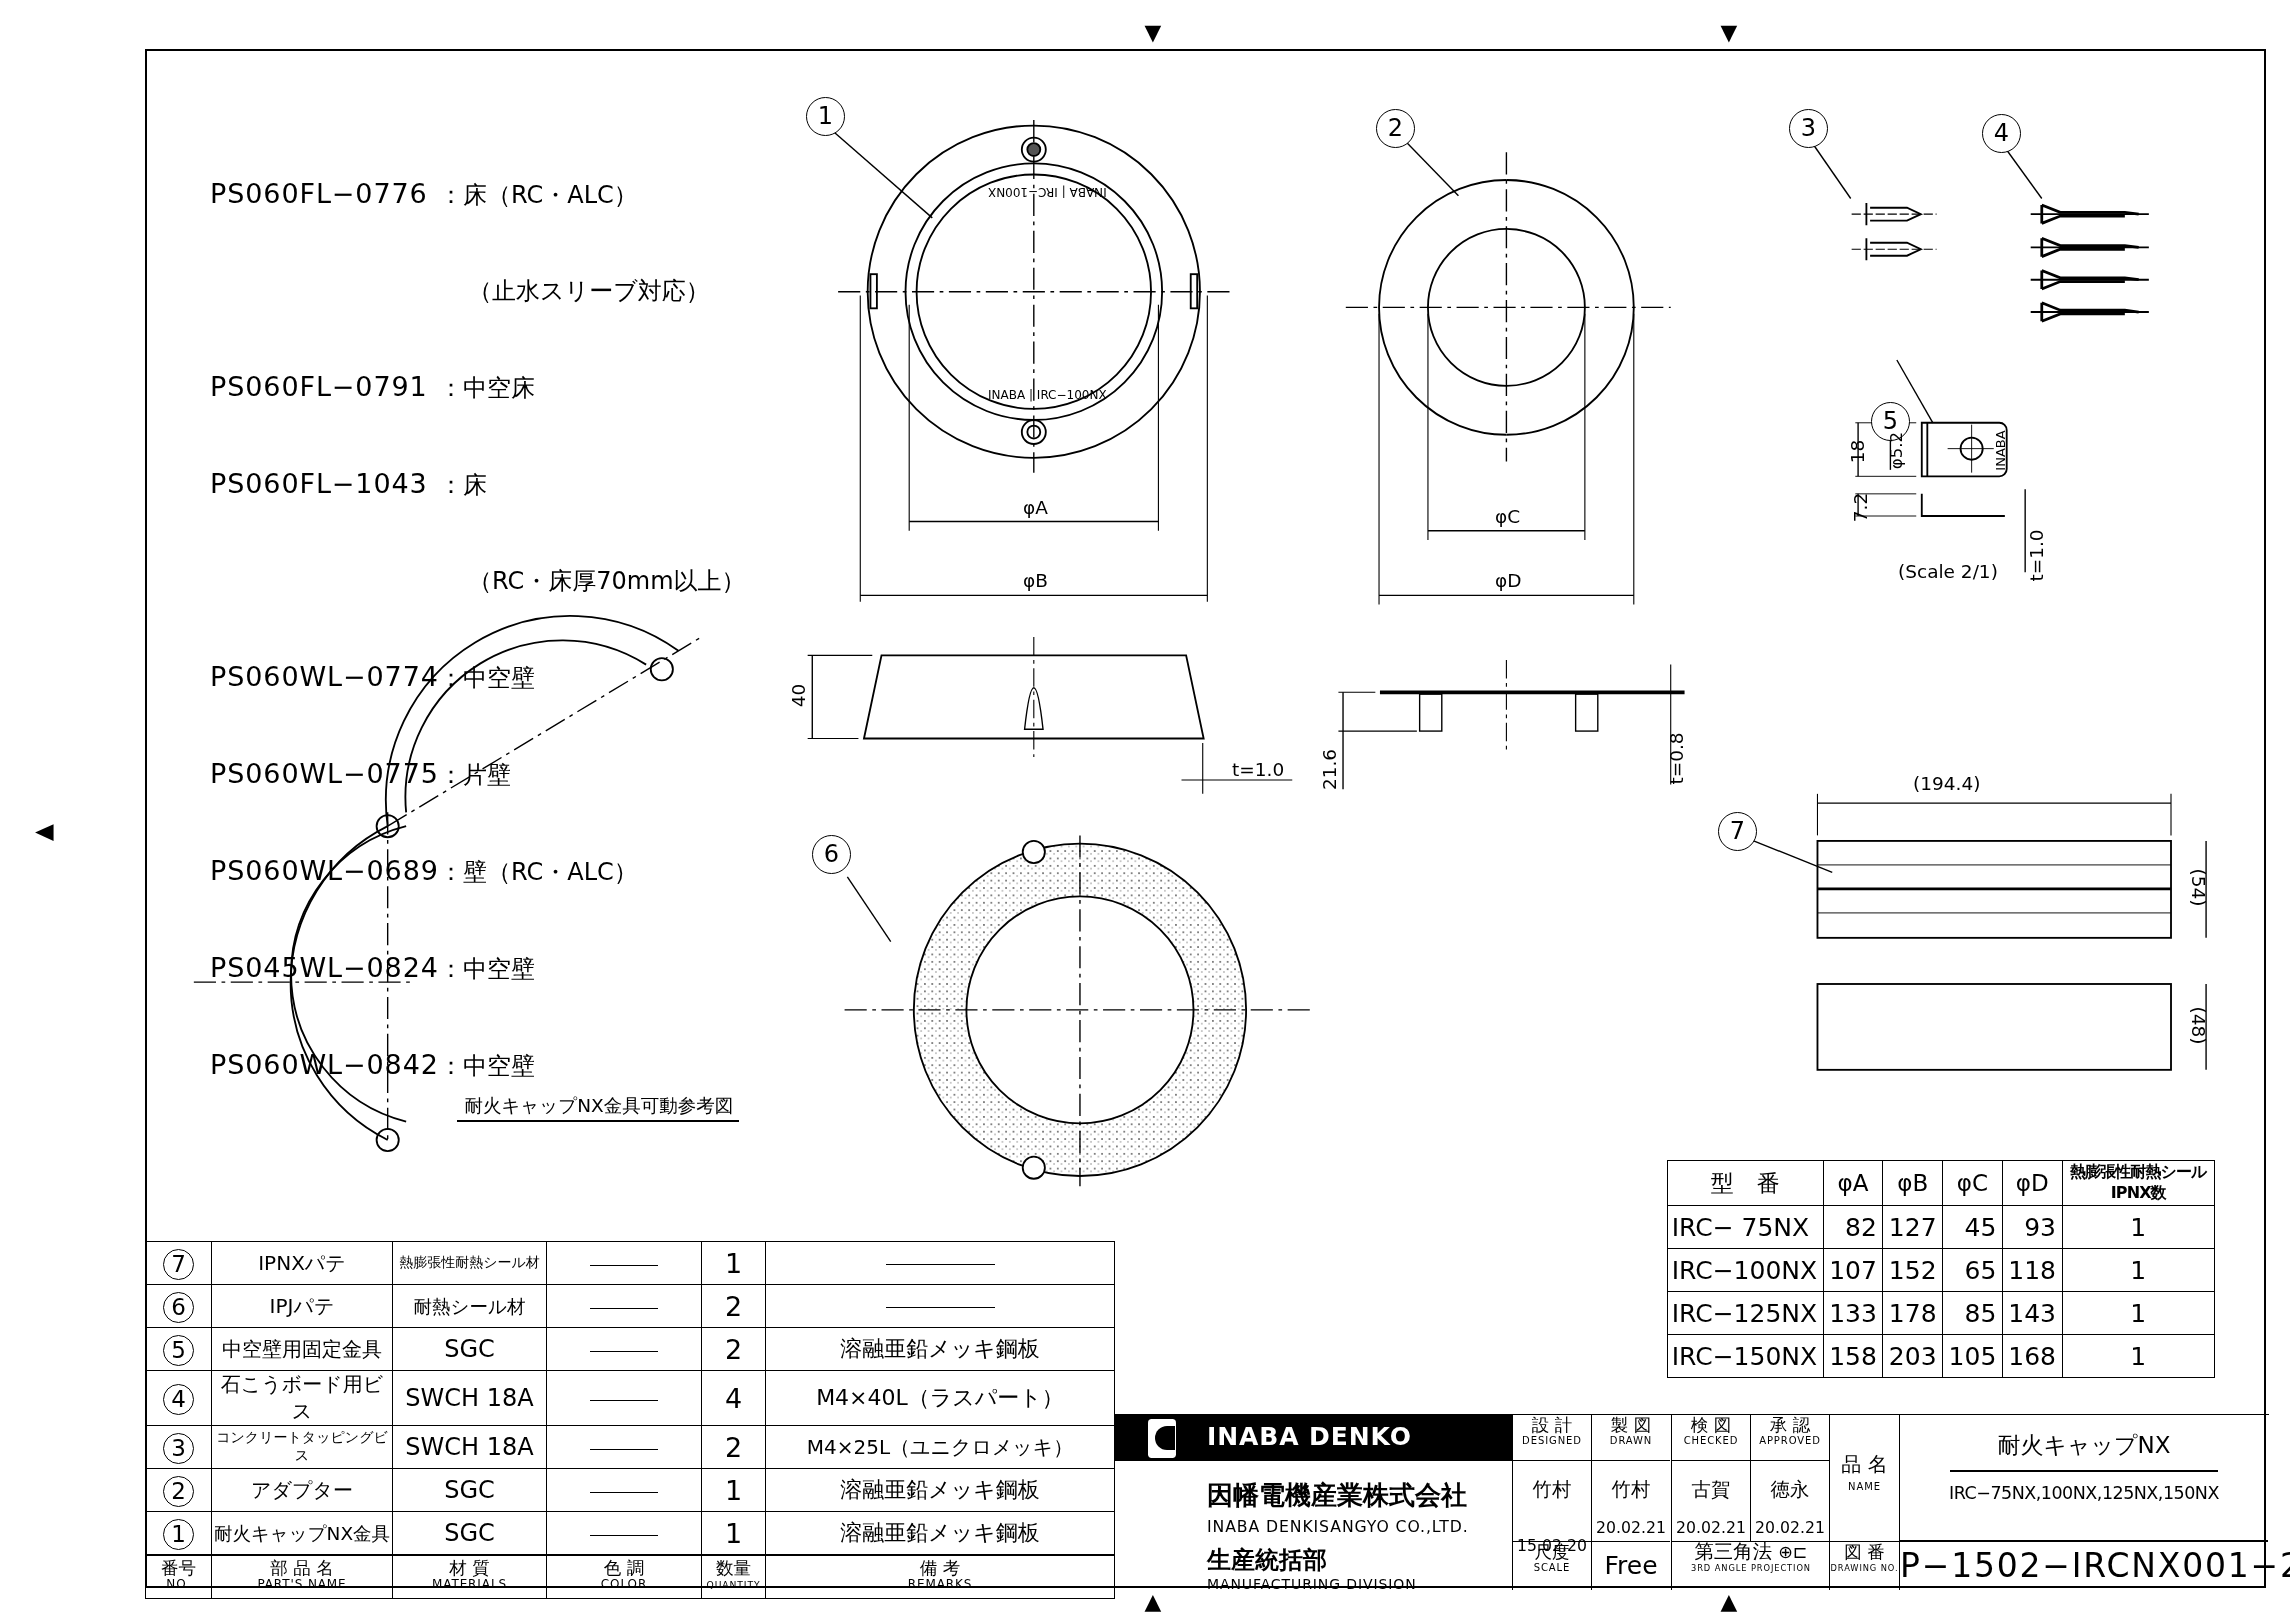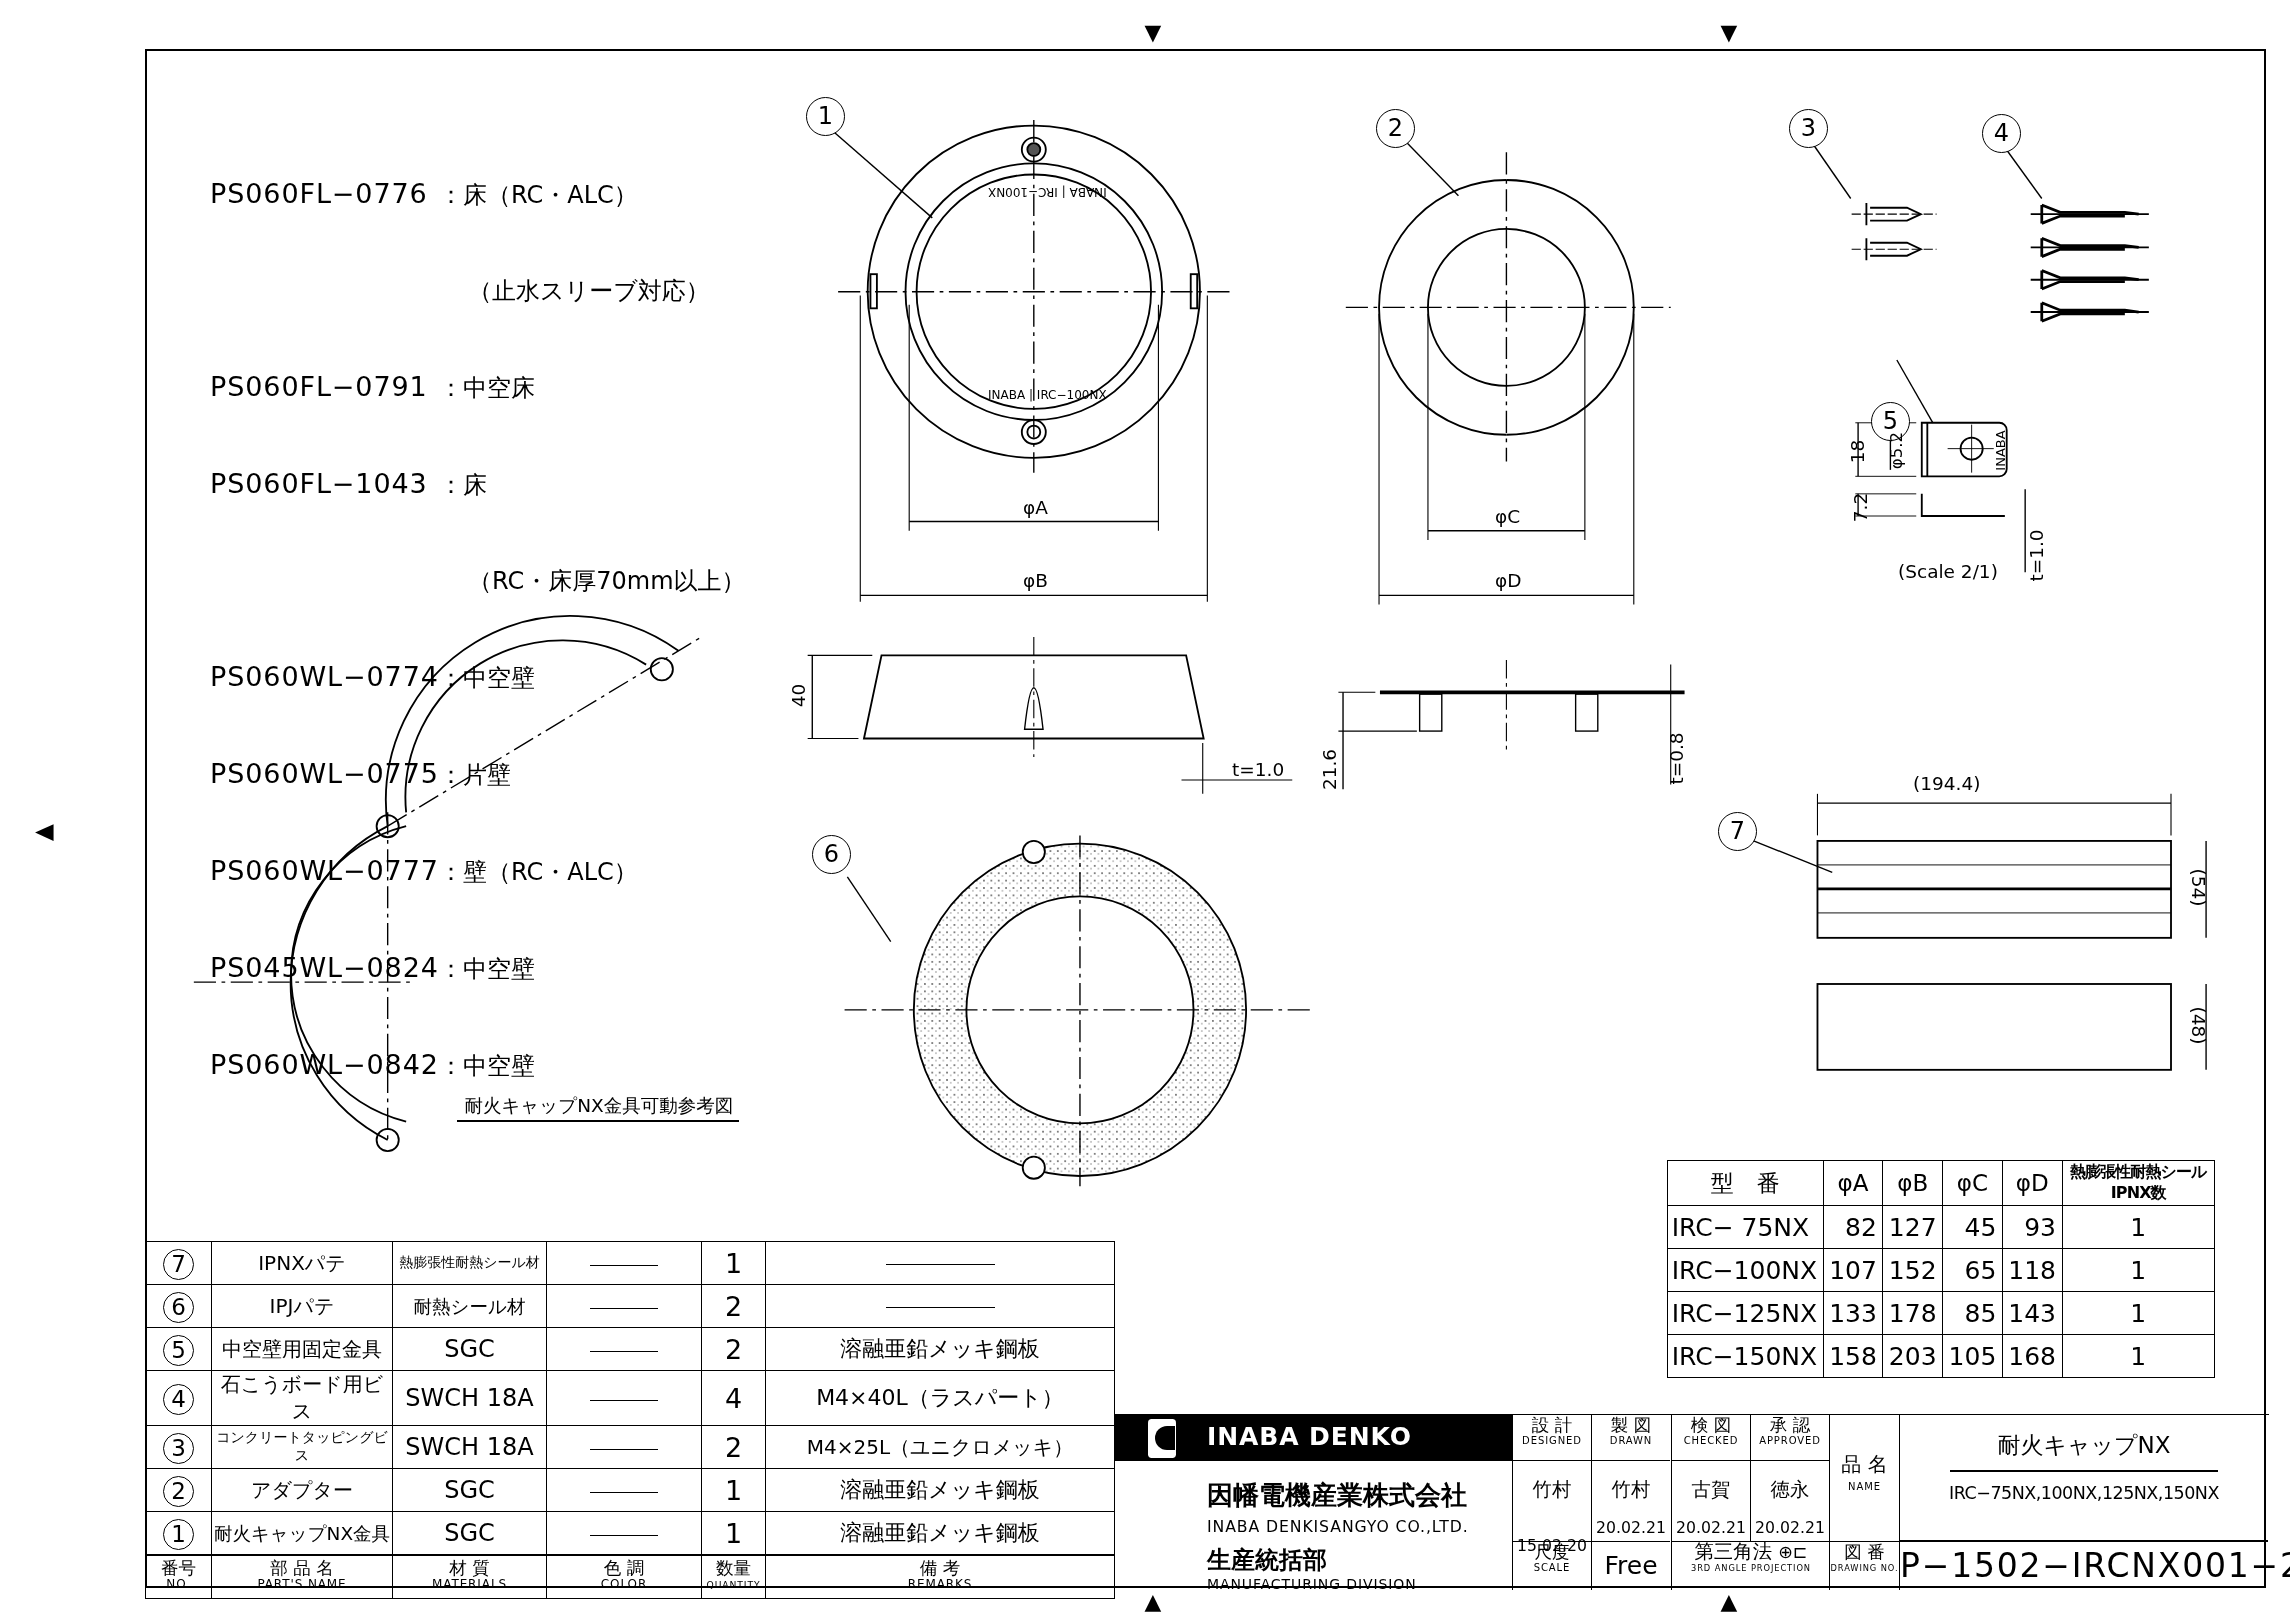--- a/index.html
+++ b/index.html
@@ -222,21 +222,21 @@
 </svg>
 
 <div class="cert">
   <div><span class="code">PS060FL−0776</span><span class="desc">：床（RC・ALC）</span></div>
   <div class="sub">（止水スリーブ対応）</div>
   <div><span class="code">PS060FL−0791</span><span class="desc">：中空床</span></div>
   <div><span class="code">PS060FL−1043</span><span class="desc">：床</span></div>
   <div class="sub">（RC・床厚70mm以上）</div>
   <div><span class="code">PS060WL−0774</span><span class="desc">：中空壁</span></div>
   <div><span class="code">PS060WL−0775</span><span class="desc">：片壁</span></div>
-  <div><span class="code">PS060WL−0777</span><span class="desc">：壁（RC・ALC）</span></div>
+  <div><span class="code">PS060WL−0689</span><span class="desc">：壁（RC・ALC）</span></div>
   <div><span class="code">PS045WL−0824</span><span class="desc">：中空壁</span></div>
   <div><span class="code">PS060WL−0842</span><span class="desc">：中空壁</span></div>
 </div>
 
 <div class="balloon" style="left:806px;top:97px;">1</div>
 <div class="balloon" style="left:1376px;top:109px;">2</div>
 <div class="balloon" style="left:1789px;top:109px;">3</div>
 <div class="balloon" style="left:1982px;top:114px;">4</div>
 <div class="balloon" style="left:1871px;top:402px;">5</div>
 <div class="balloon" style="left:812px;top:835px;">6</div>

